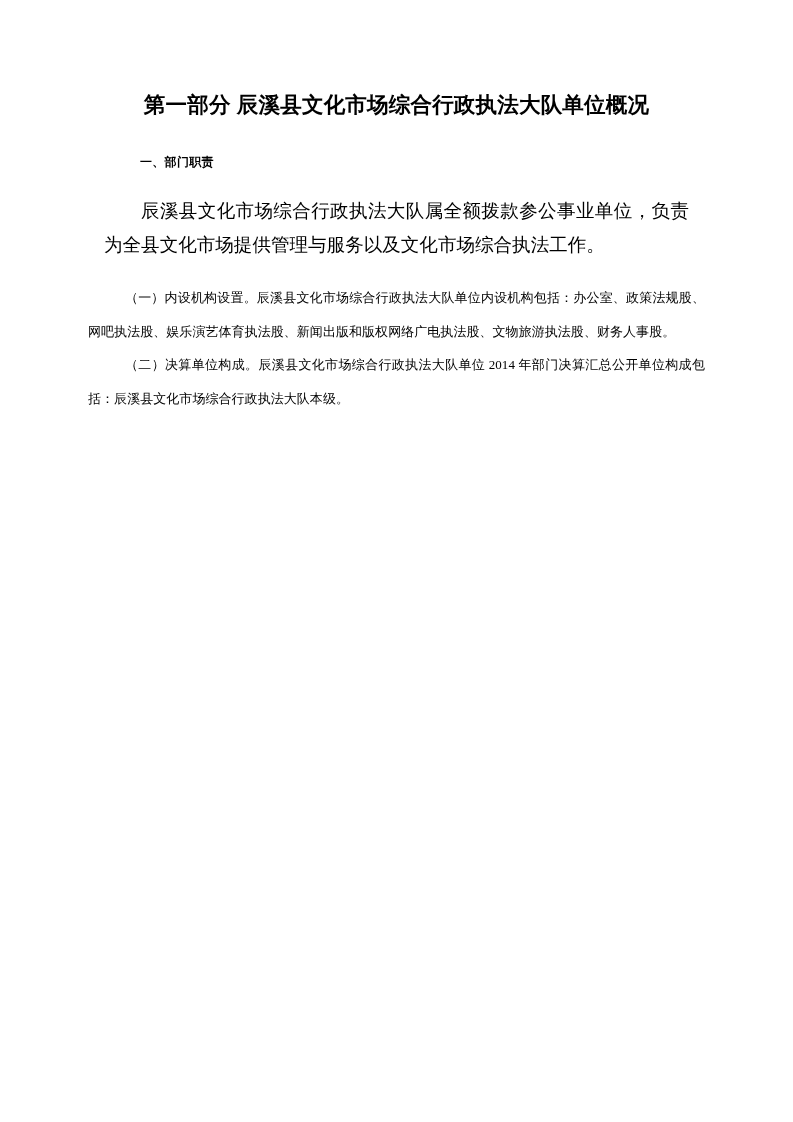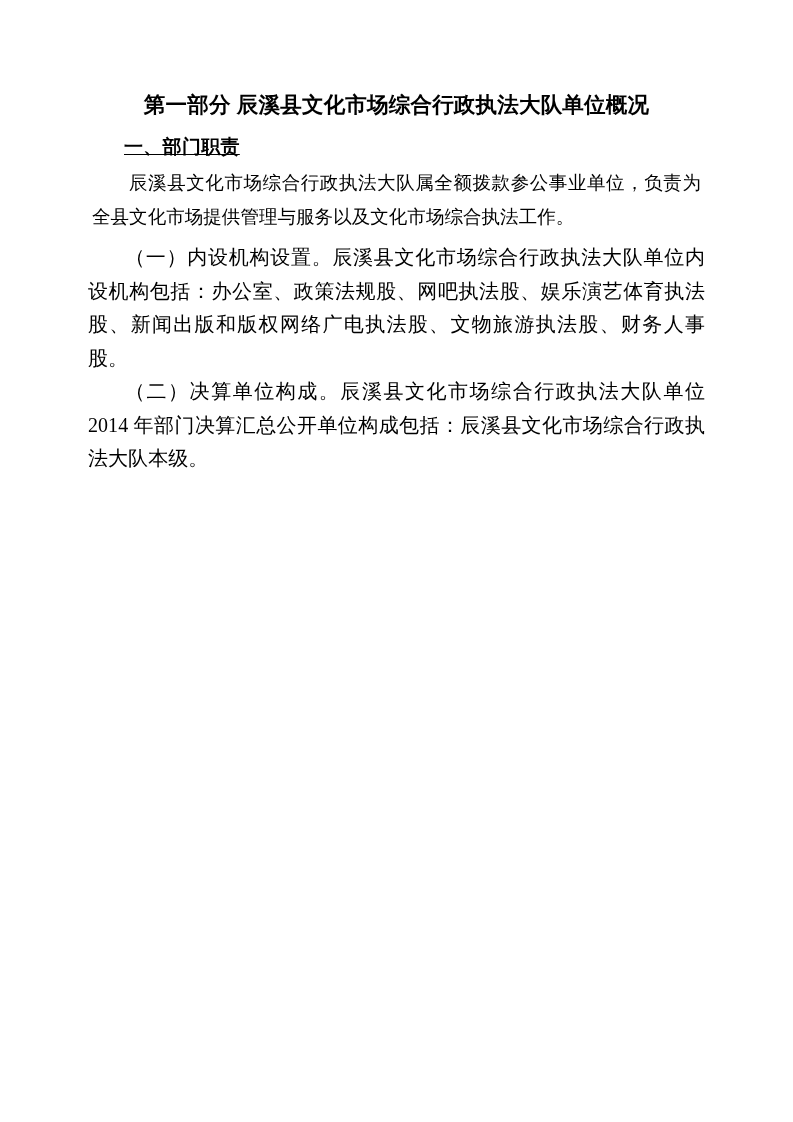--- a/index.html
+++ b/index.html
@@ -28,38 +28,37 @@
     font-size: 21.5px;
     line-height: 34px;
     text-align: center;
     letter-spacing: 0.2px;
     margin: 0 0 6px 0;
     white-space: nowrap;
   }
   .heading-1 {
     font-family: "Liberation Sans", "DejaVu Sans", sans-serif;
     font-weight: bold;
-    font-size: 19px;
+    font-size: 12px;
     line-height: 33px;
-    margin: 0;
+    margin: 16px;
     text-indent: 36px;
     letter-spacing: 0.3px;
-    text-decoration: underline;
   }
   .body-para {
     font-size: 18.5px;
     line-height: 33.5px;
-    margin: 4px;
+    margin: 16px;
     text-indent: 37px;
     text-align: justify;
     text-justify: inter-ideograph;
     letter-spacing: 0.05px;
   }
   .sub-para {
-    font-size: 20px;
+    font-size: 13px;
     line-height: 33.5px;
     margin: 0;
     text-indent: 37px;
     text-align: justify;
     text-justify: inter-ideograph;
     letter-spacing: 0.05px;
   }
   .gap-sm { height: 2px; }
   .gap-md { height: 3px; }
 </style>

